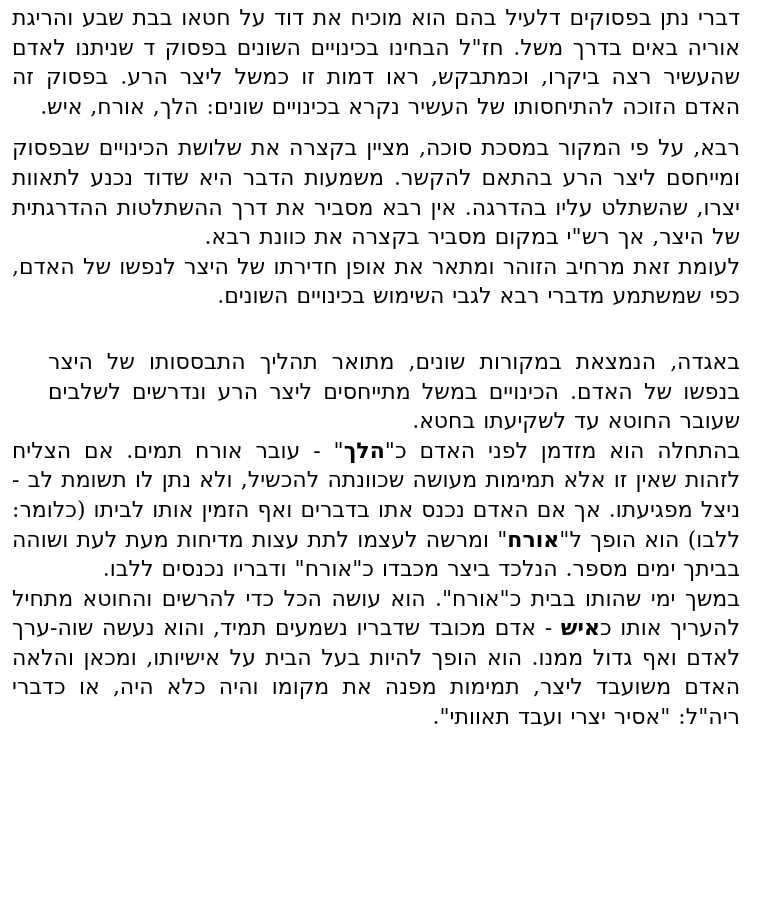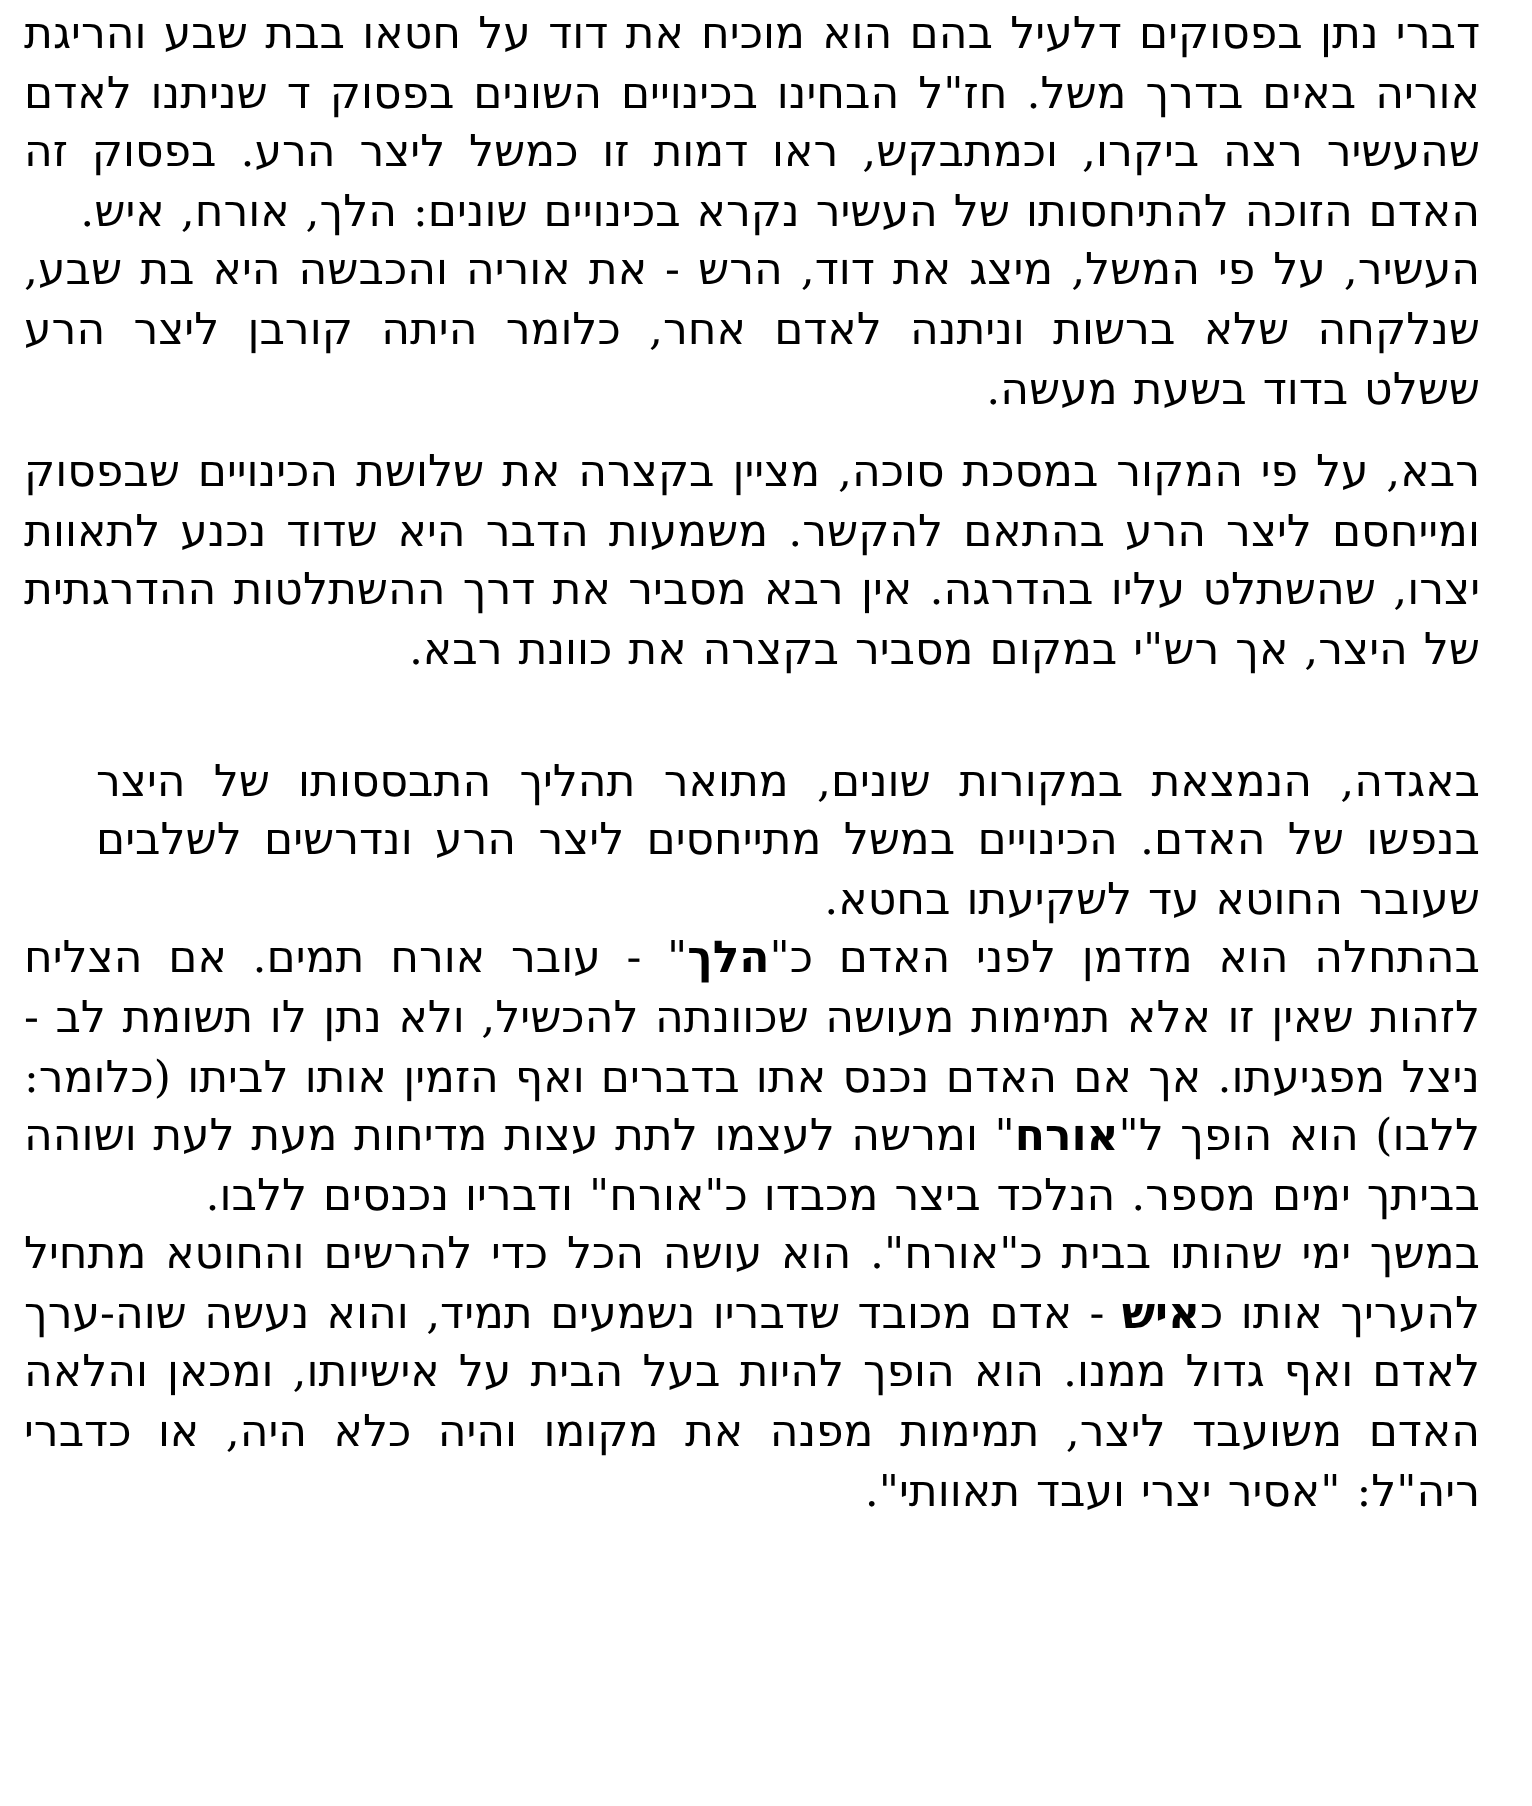--- a/index.html
+++ b/index.html
@@ -39,18 +39,18 @@
   .gap-large {
     margin-top: 36px;
     margin-left: 36px;
   }
 </style>
 </head>
 <body>
 
 <main class="page">
   <p class="para"><span>דברי נתן בפסוקים דלעיל בהם הוא מוכיח את דוד על חטאו בבת שבע והריגת אוריה באים בדרך משל. חז"ל הבחינו בכינויים השונים בפסוק ד שניתנו לאדם שהעשיר רצה ביקרו, וכמתבקש, ראו דמות זו כמשל ליצר הרע. בפסוק זה האדם הזוכה להתיחסותו של העשיר נקרא בכינויים שונים: הלך, אורח, איש.</span></p>
-  <p class="para"><span>העשיר, על פי המשל, מיצג את דוד, הרש - את אוריה והכבשה היא בת שבע, שנלקחה שלא ברשות וניתנה לאדם אחר, כלומר היתה קורבן ליצר הרע ששלט בדוד בשעת מעשה.</span></p>
   <p class="para gap-small"><span>רבא, על פי המקור במסכת סוכה, מציין בקצרה את שלושת הכינויים שבפסוק ומייחסם ליצר הרע בהתאם להקשר. משמעות הדבר היא שדוד נכנע לתאוות יצרו, שהשתלט עליו בהדרגה. אין רבא מסביר את דרך ההשתלטות ההדרגתית של היצר, אך רש"י במקום מסביר בקצרה את כוונת רבא.</span></p>
+  <p class="para"><span>לעומת זאת מרחיב הזוהר ומתאר את אופן חדירתו של היצר לנפשו של האדם, כפי שמשתמע מדברי רבא לגבי השימוש בכינויים השונים.</span></p>
   <p class="para gap-large"><span>באגדה, הנמצאת במקורות שונים, מתואר תהליך התבססותו של היצר בנפשו של האדם. הכינויים במשל מתייחסים ליצר הרע ונדרשים לשלבים שעובר החוטא עד לשקיעתו בחטא.</span></p>
   <p class="para"><span>בהתחלה הוא מזדמן לפני האדם כ"</span><span class="bold">הלך</span><span>" - עובר אורח תמים. אם הצליח לזהות שאין זו אלא תמימות מעושה שכוונתה להכשיל, ולא נתן לו תשומת לב - ניצל מפגיעתו. אך אם האדם נכנס אתו בדברים ואף הזמין אותו לביתו (כלומר: ללבו) הוא הופך ל"</span><span class="bold">אורח</span><span>" ומרשה לעצמו לתת עצות מדיחות מעת לעת ושוהה בביתך ימים מספר. הנלכד ביצר מכבדו כ"אורח" ודבריו נכנסים ללבו.</span></p>
   <p class="para"><span>במשך ימי שהותו בבית כ"אורח". הוא עושה הכל כדי להרשים והחוטא מתחיל להעריך אותו כ</span><span class="bold">איש</span><span> - אדם מכובד שדבריו נשמעים תמיד, והוא נעשה שוה-ערך לאדם ואף גדול ממנו. הוא הופך להיות בעל הבית על אישיותו, ומכאן והלאה האדם משועבד ליצר, תמימות מפנה את מקומו והיה כלא היה, או כדברי ריה"ל: "אסיר יצרי ועבד תאוותי".</span></p>
 </main>
 
 </body></html>

